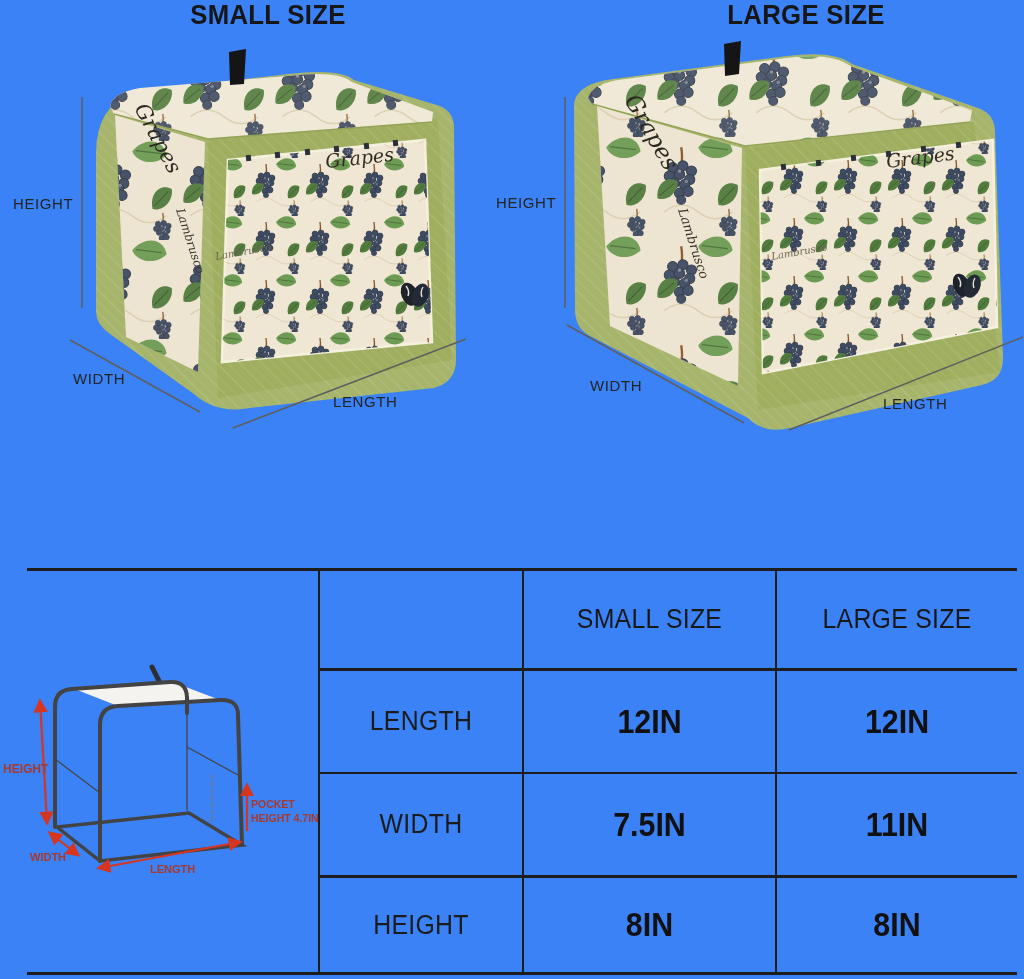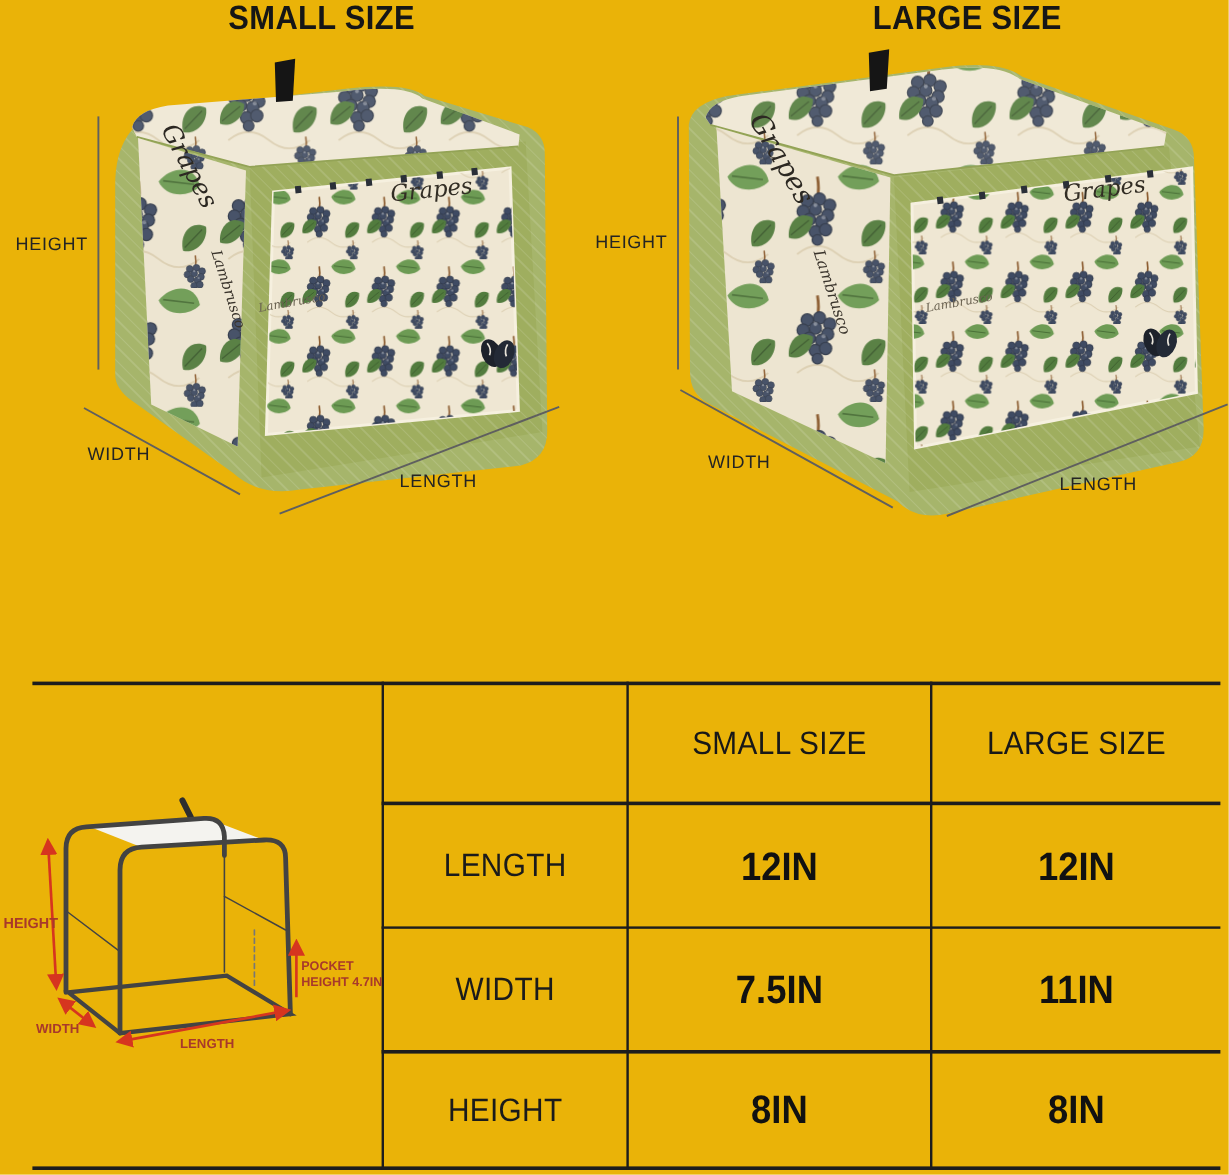--- a/index.html
+++ b/index.html
@@ -1,17 +1,17 @@
 <!DOCTYPE html>
 <html><head>
 <meta charset="utf-8">
 <style>
   html,body{margin:0;padding:0;background:#ffffff;}
   .canvas{
-    position:relative;width:1024px;height:979px;background:#eab308;overflow:hidden;
+    position:relative;width:1024px;height:979px;background:#3b82f6;overflow:hidden;
     font-family:"Liberation Sans", sans-serif;color:#1d1d1d;
   }
   .title{
     position:absolute;width:250px;text-align:center;top:0;height:30px;line-height:30px;
     font-size:28px;font-weight:600;letter-spacing:.3px;color:#161616;transform:scaleX(.92);
   }
   .title-small{left:143px;}
   .title-large{left:681px;}
   .cover{position:absolute;}
   .cover-small{left:88px;top:42px;width:380px;height:375px;}

